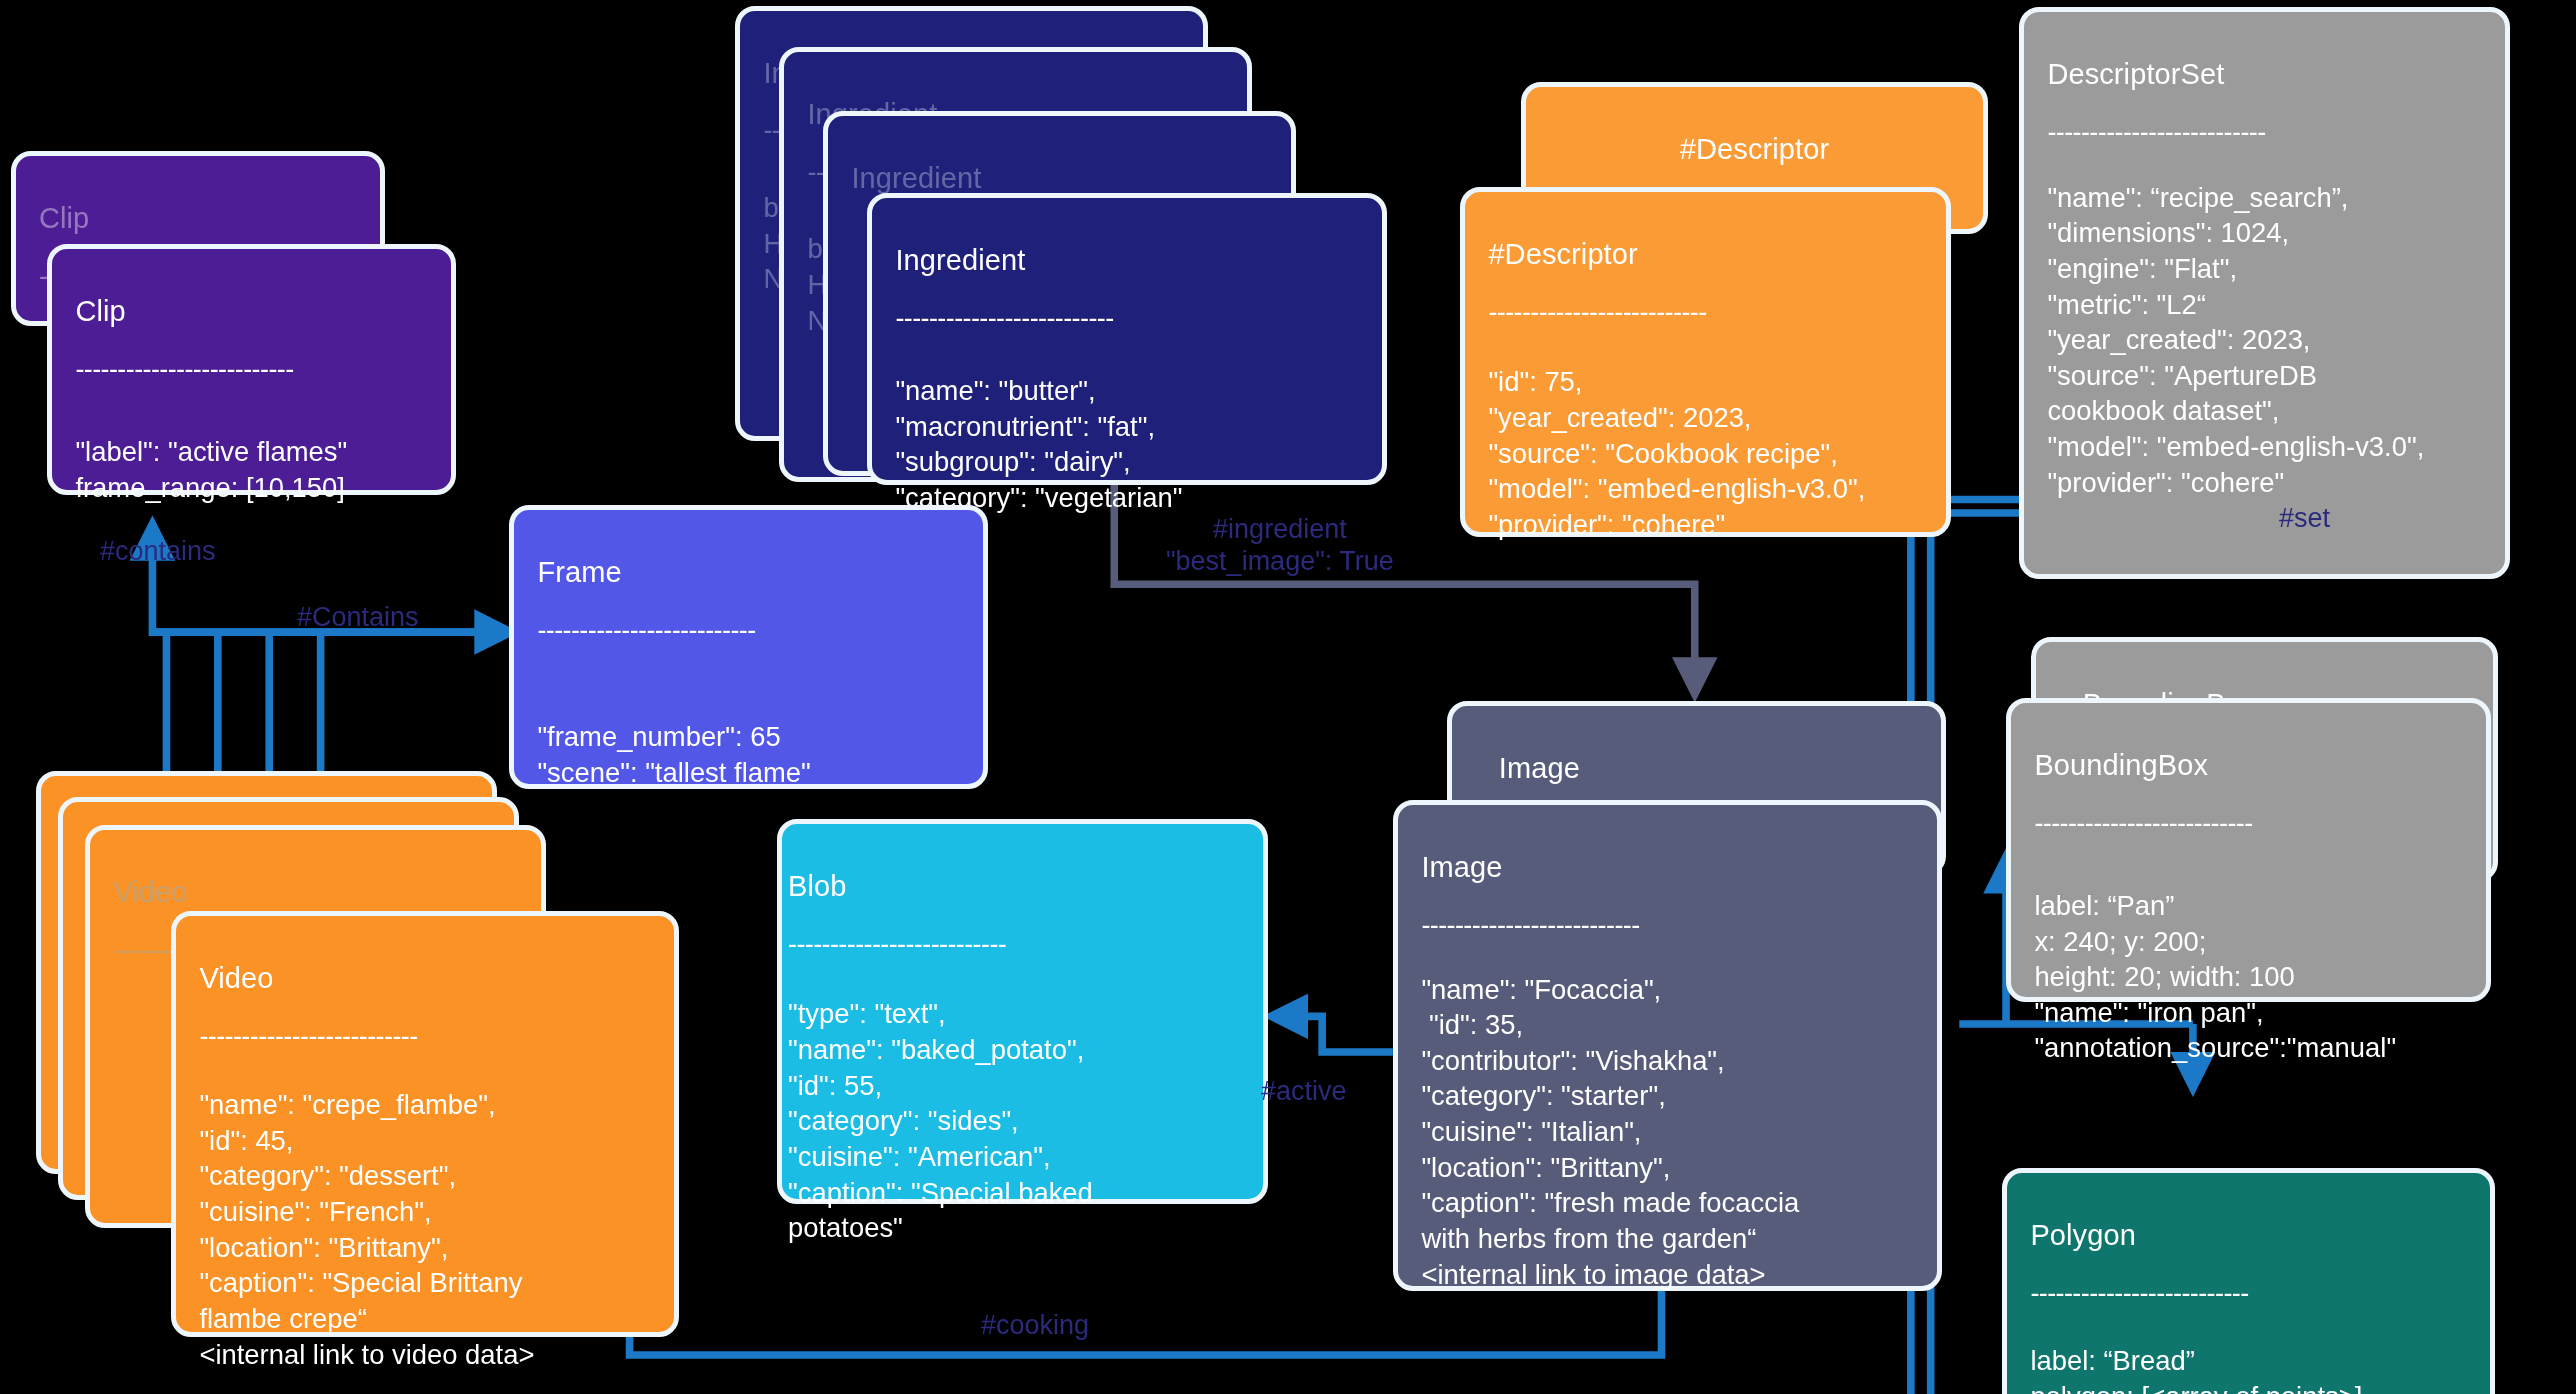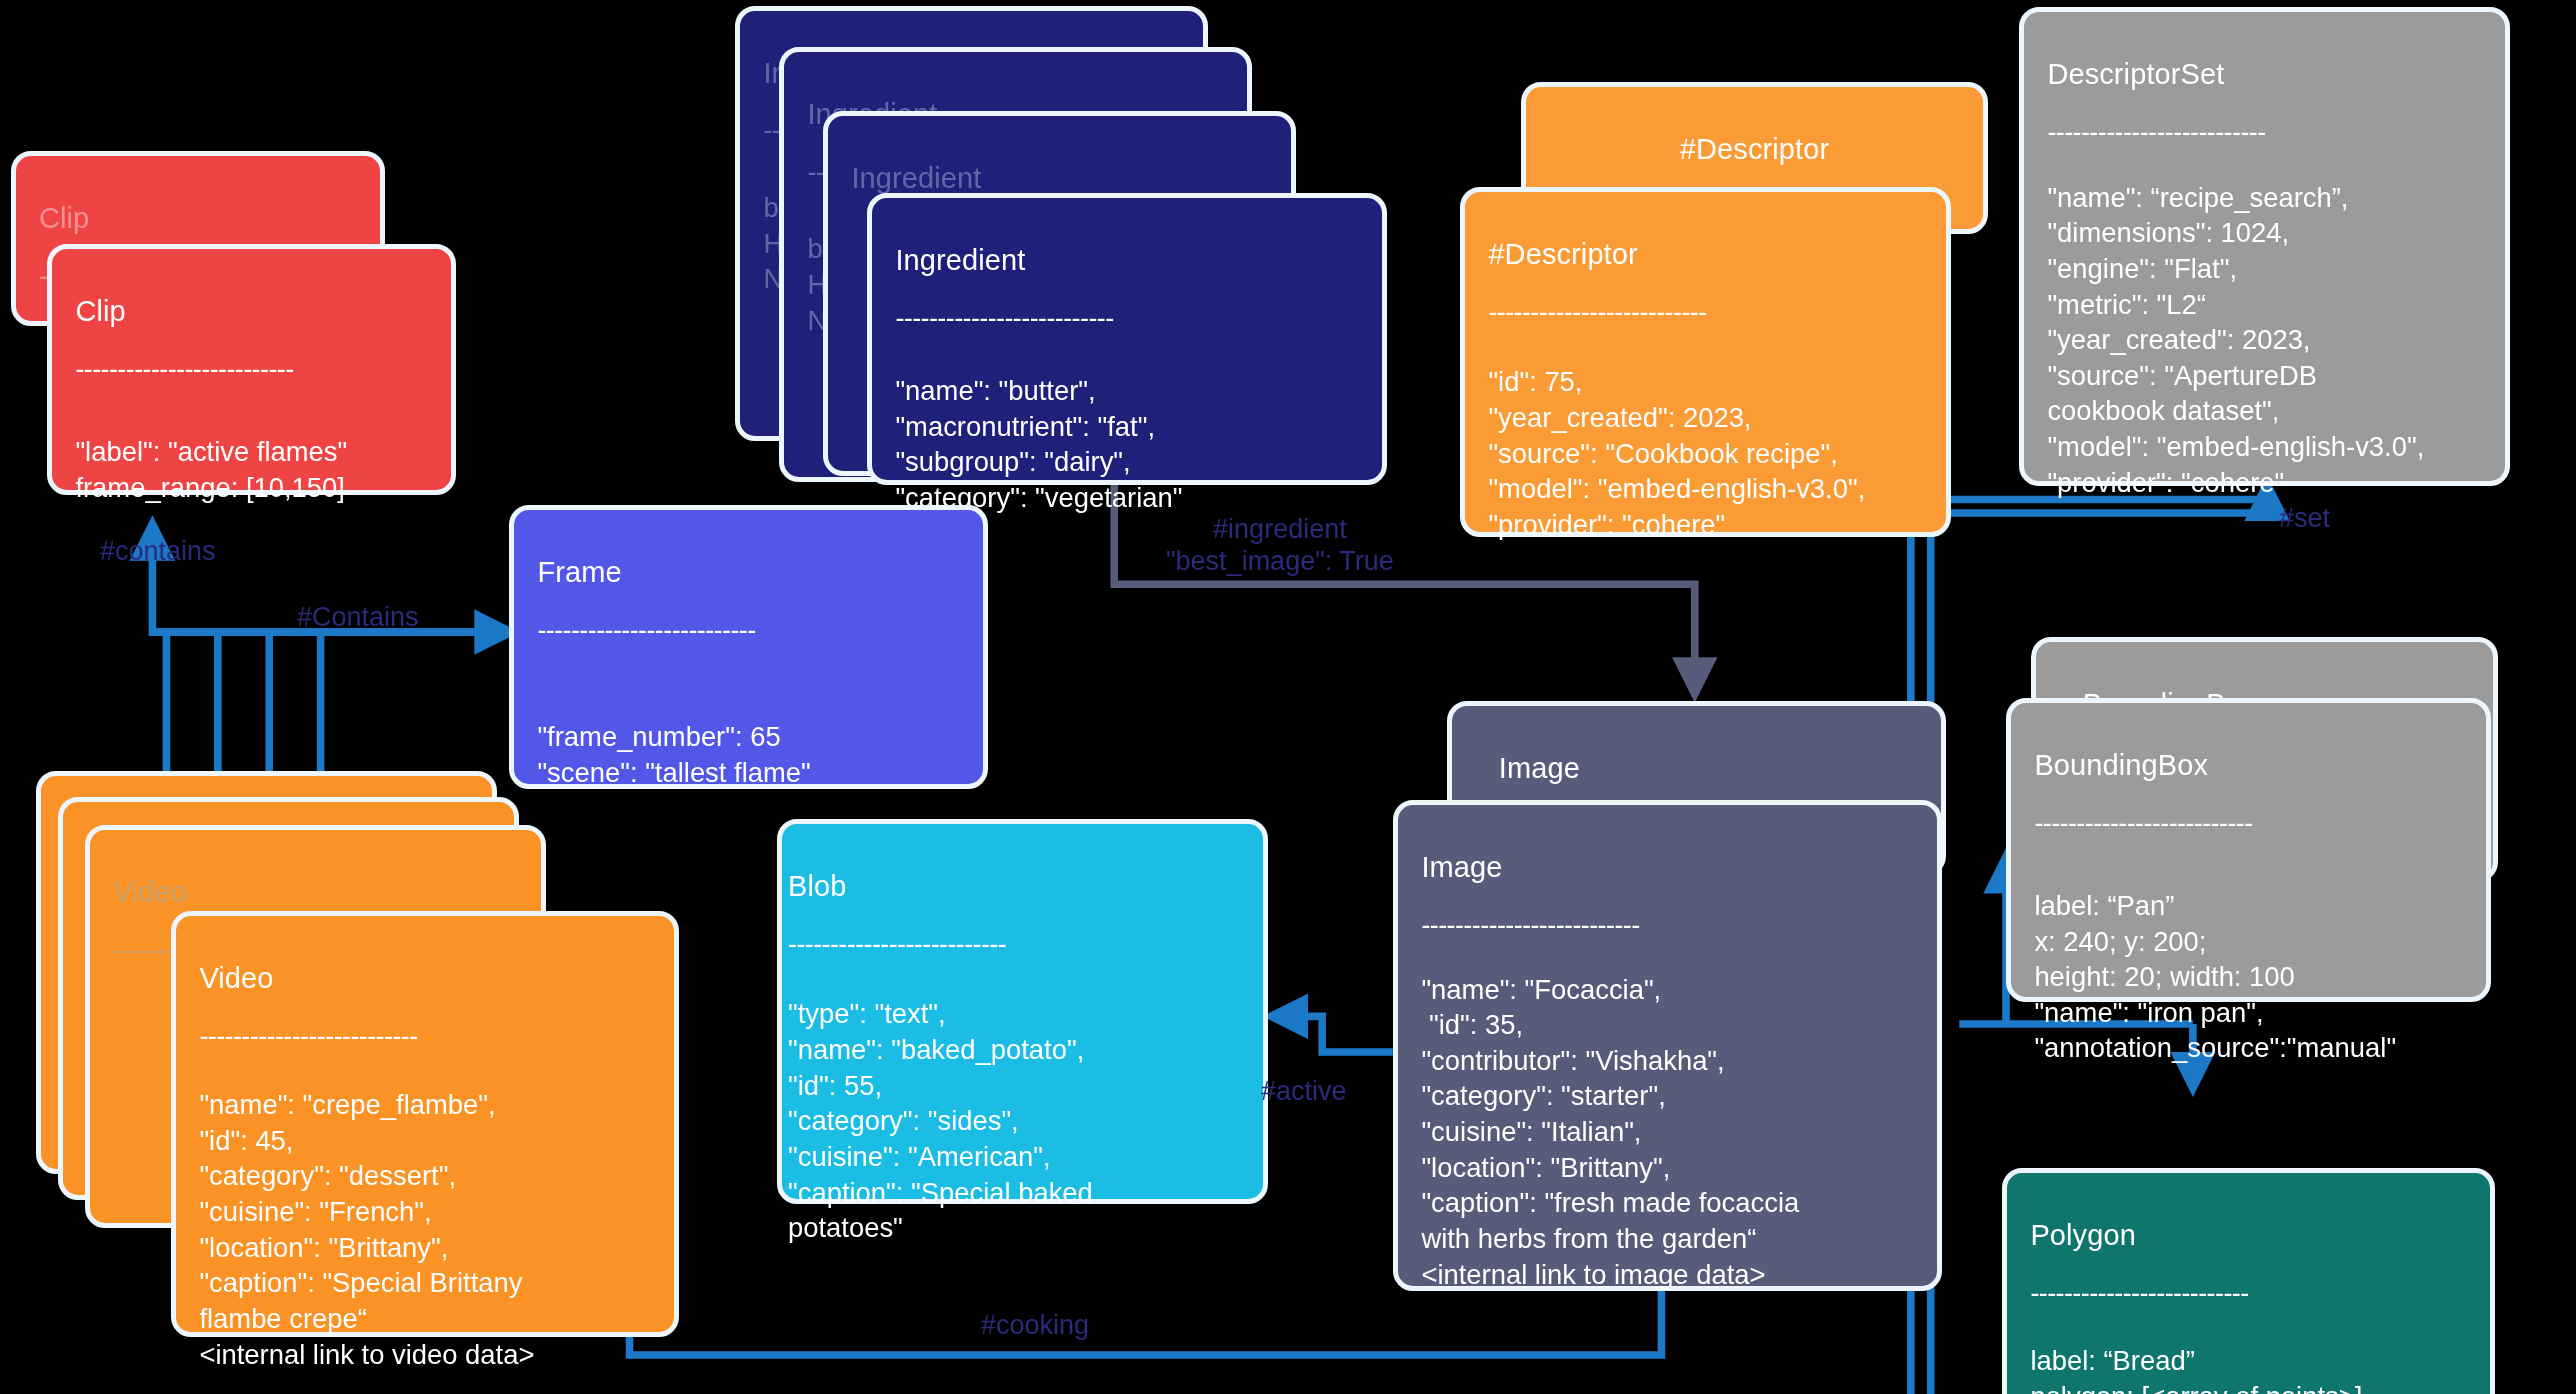--- a/index.html
+++ b/index.html
@@ -40,21 +40,21 @@
     overflow:hidden;
     white-space:nowrap;
   }
   .card .body{
     display:block;
     font-size:27.4px;
     white-space:pre-wrap;
   }
 
   
-  .c-clip      {background:#ef4444;}
+  .c-clip      {background:#4c1d95;}
   .c-ingredient{background:#1f2079;}
   .c-descriptor{background:#fa9b36;}
   .c-descset   {background:#9b9b9b;}
   .c-frame     {background:#5257e8;}
   .c-video     {background:#fa9226;}
   .c-blob      {background:#1cbde4;padding-left:6px;}
   .c-image     {background:#575c7a;}
   .c-bbox      {background:#9b9b9b;}
   .c-polygon   {background:#0f766e;margin-top:44px;}
 
@@ -169,21 +169,21 @@
   <div class="card c-descriptor" style="left:1460px;top:187px;width:491px;height:350px;z-index:3;">
     <span class="title">#Descriptor</span>
     <span class="rule">--------------------------</span>
     <span class="body" style="margin-top:10.5px;">"id": 75,
 "year_created": 2023,
 "source": "Cookbook recipe",
 "model": "embed-english-v3.0",
 "provider": "cohere"</span>
   </div>
 
-  <div class="card c-descset" style="left:2019px;top:7px;width:491px;height:479px;z-index:3;">
+  <div class="card c-descset" style="left:2019px;top:7px;width:491px;height:572px;z-index:3;">
     <span class="title">DescriptorSet</span>
     <span class="rule">--------------------------</span>
     <span class="body" style="margin-top:5.8px;">"name": “recipe_search”,
 "dimensions": 1024,
 "engine": "Flat",
 "metric": "L2“
 "year_created": 2023,
 "source": "ApertureDB
 cookbook dataset",
 "model": "embed-english-v3.0",

